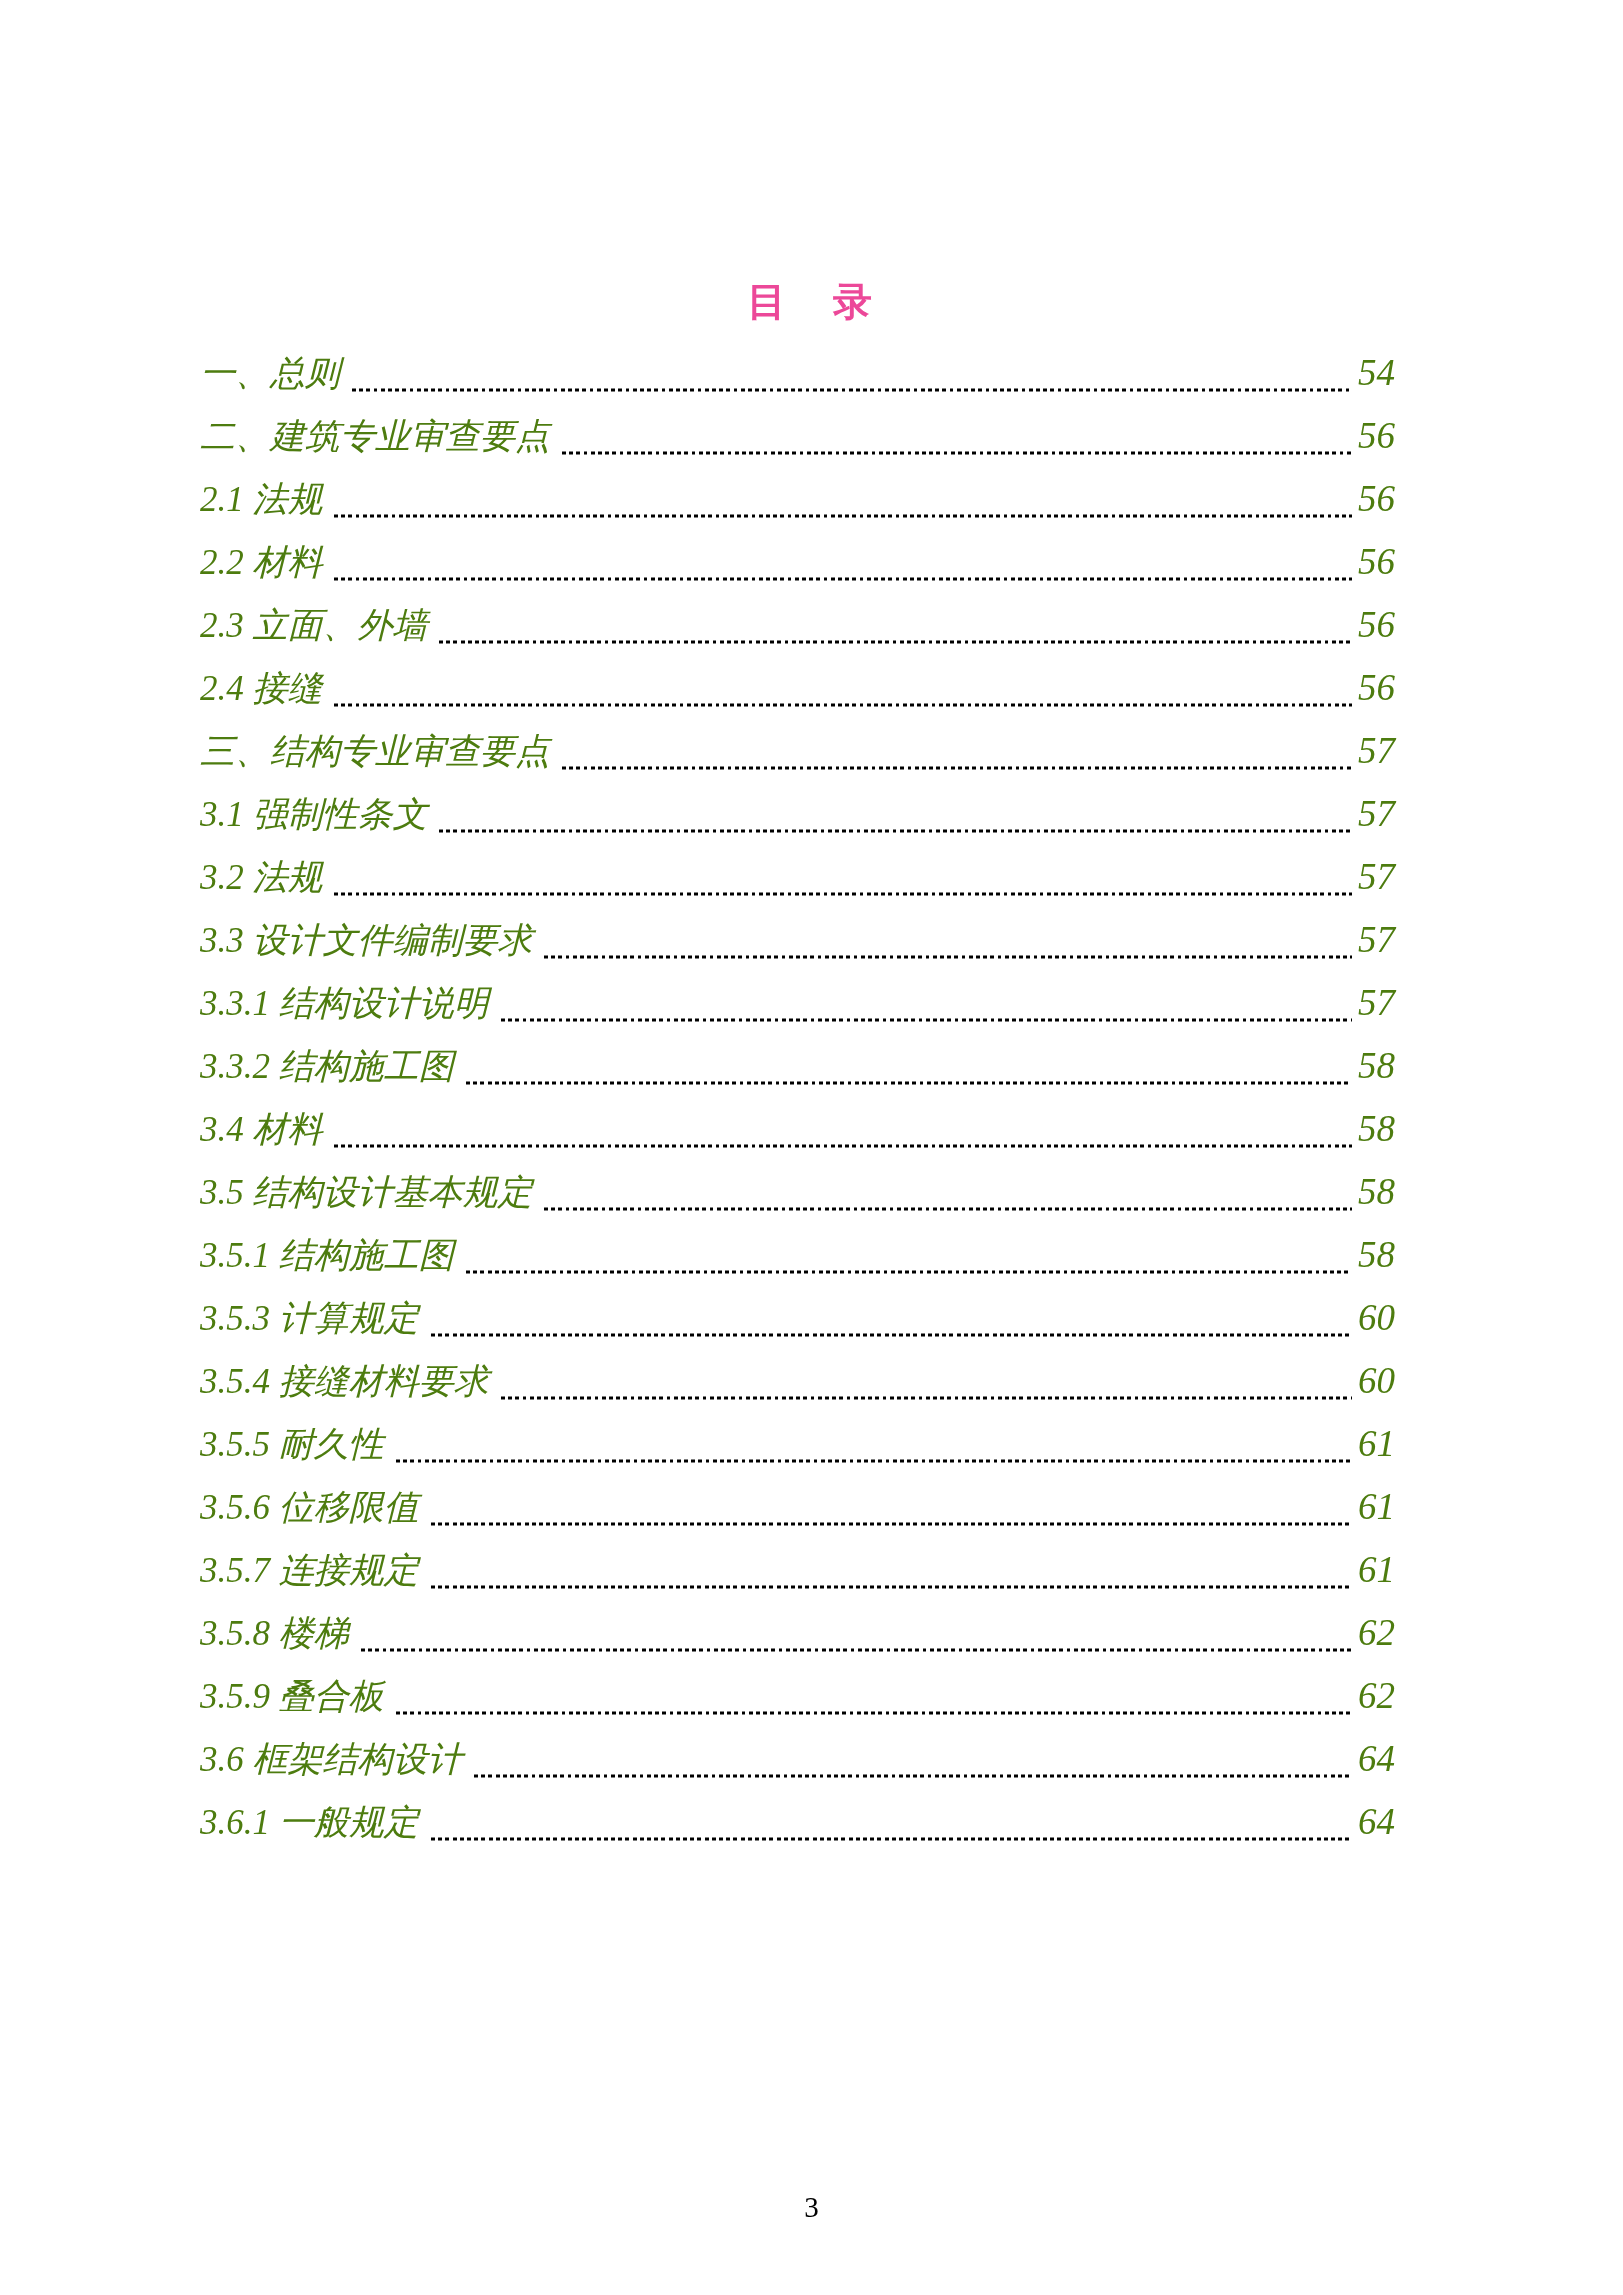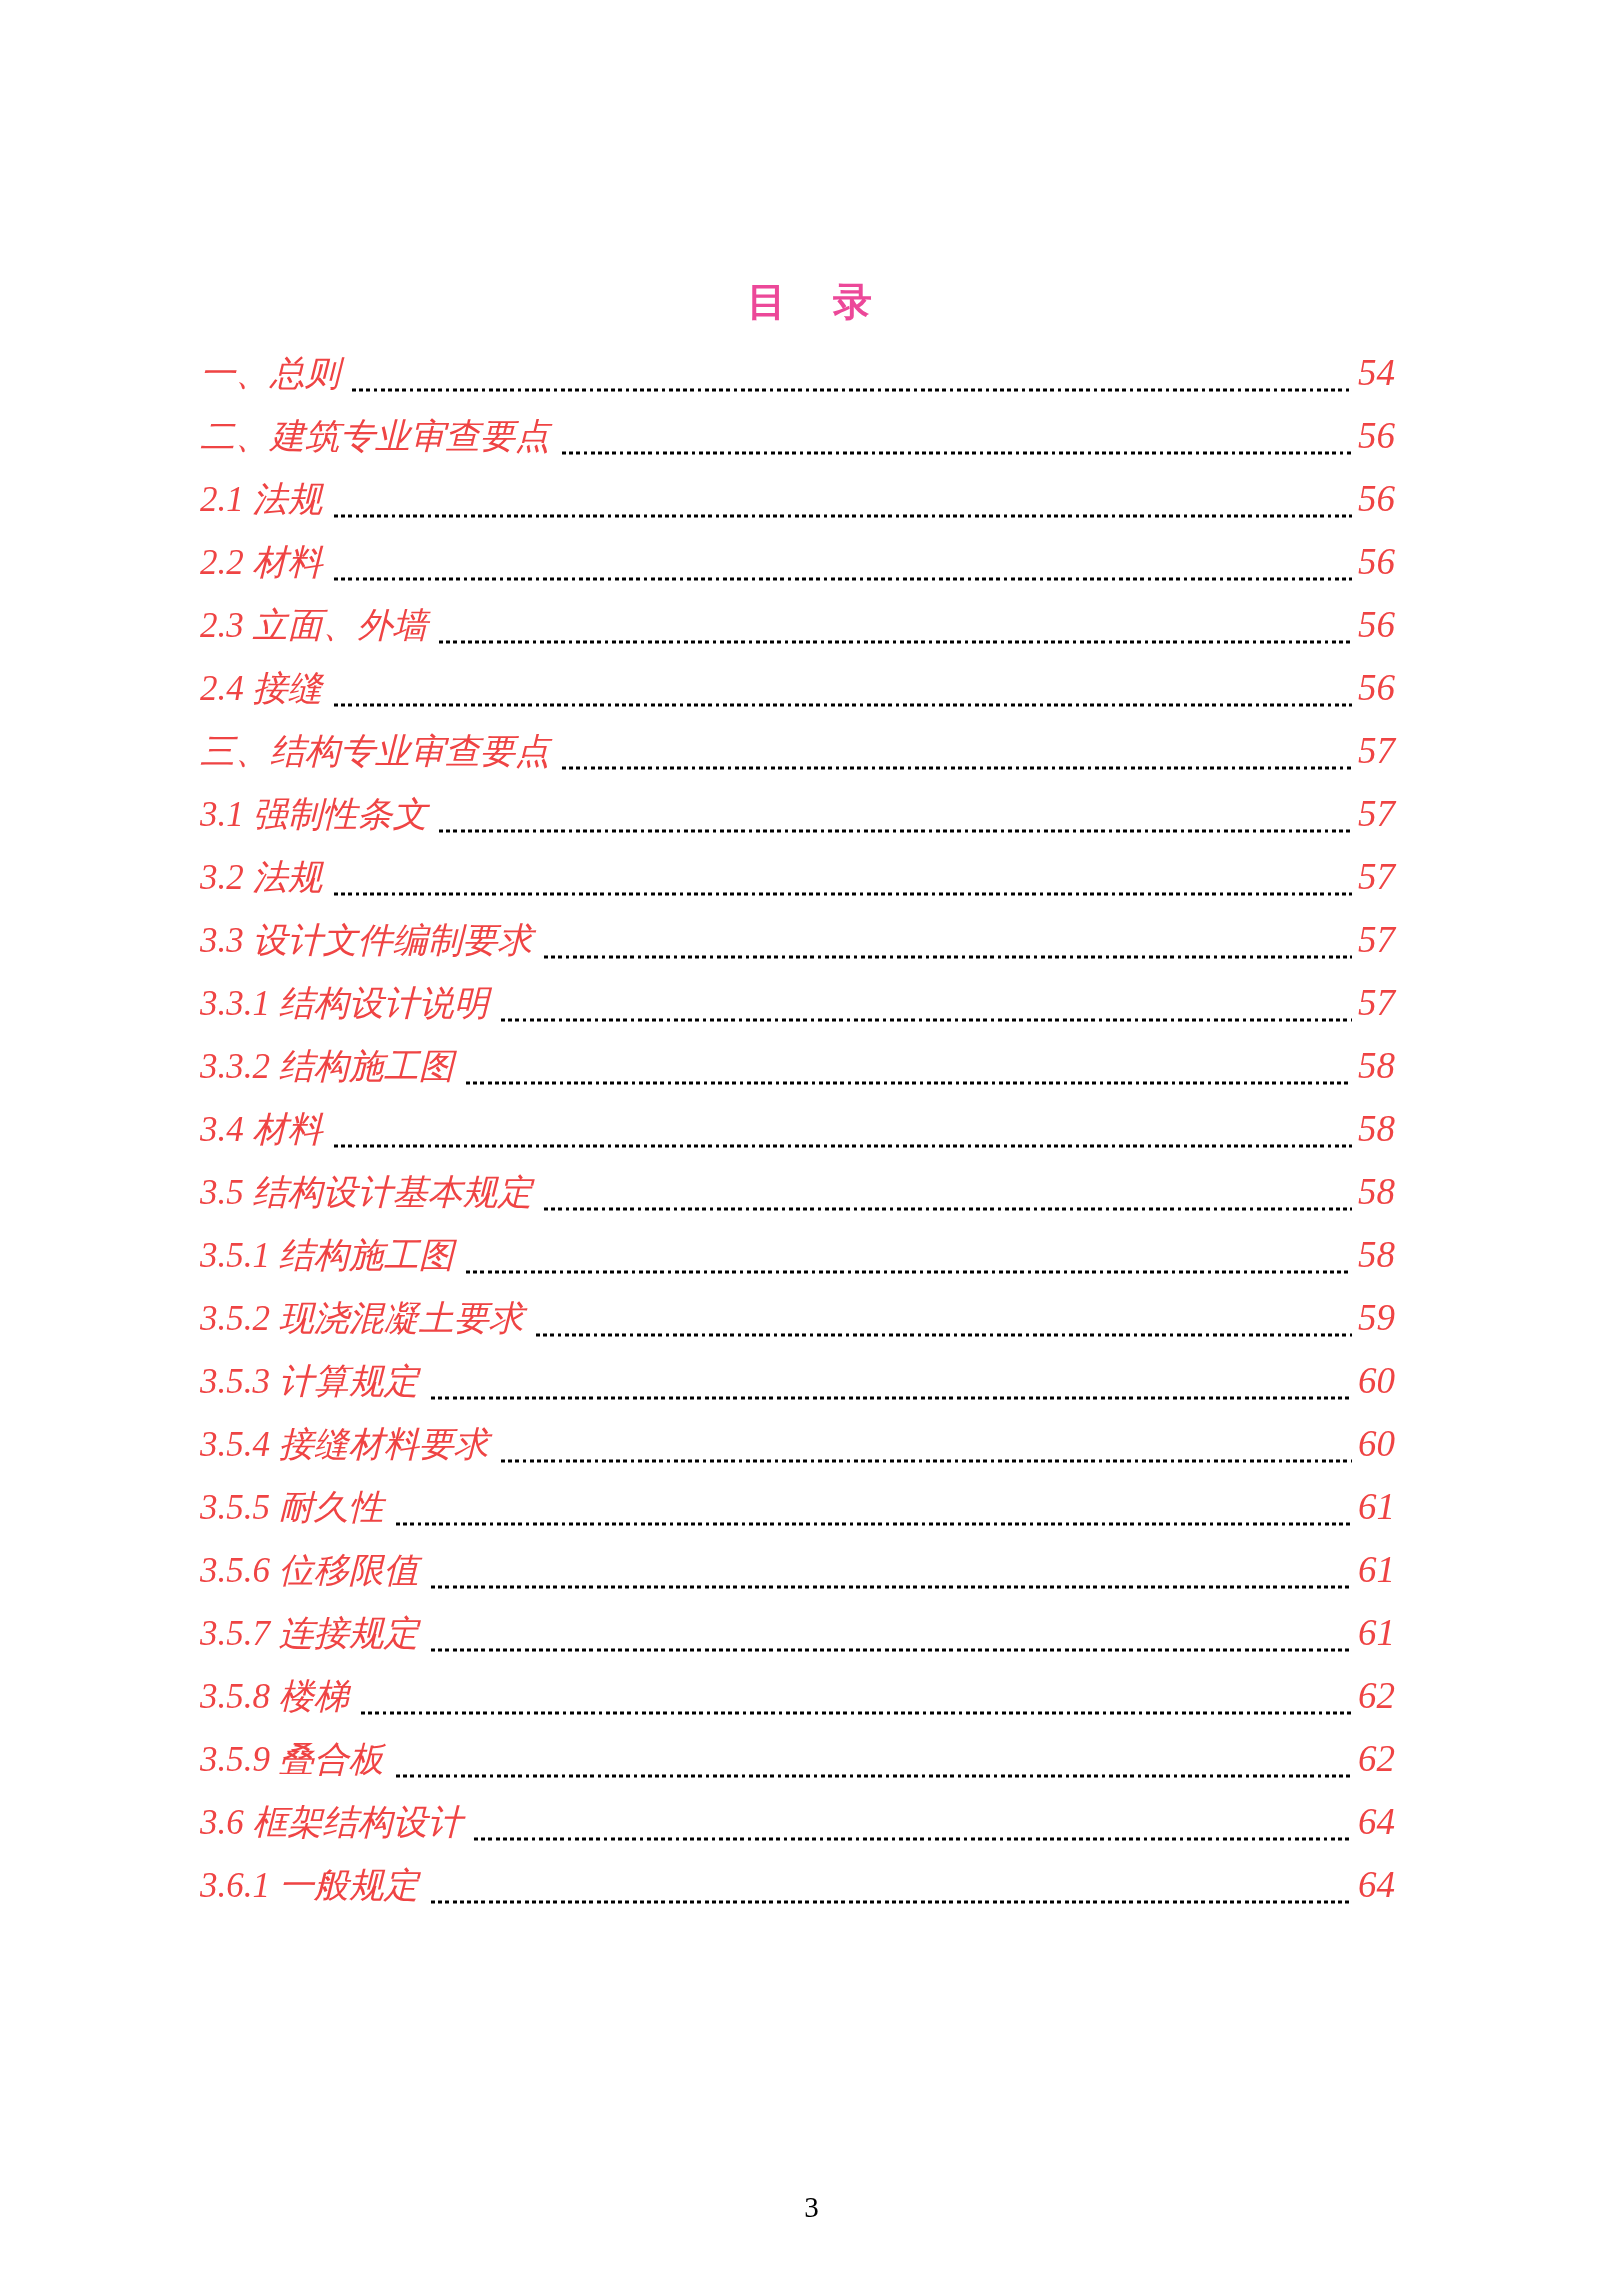--- a/index.html
+++ b/index.html
@@ -38,21 +38,21 @@
   .toc-row {
     display: flex;
     align-items: baseline;
     height: 63px;
     box-sizing: border-box;
     padding-top: 9.2px;
     font-family: "Liberation Serif", "DejaVu Serif", serif;
     font-style: italic;
     font-size: 35px;
     line-height: 43px;
-    color: #ef4444;
+    color: #4d7c0f;
   }
   .toc-label {
     white-space: nowrap;
     flex: 0 0 auto;
   }
   .toc-leader {
     flex: 1 1 auto;
     height: 3.3px;
     margin: 0 6.5px 0 11.8px;
     background-image: repeating-linear-gradient(to right, #000 0px, #000 3.9px, transparent 3.9px, transparent 7.2px);
@@ -169,25 +169,20 @@
       <span class="toc-leader"></span>
       <span class="toc-page">58</span>
     </div>
 
     <div class="toc-row">
       <span class="toc-label">3.5.1 结构施工图</span>
       <span class="toc-leader"></span>
       <span class="toc-page">58</span>
     </div>
 
-    <div class="toc-row">
-      <span class="toc-label">3.5.2 现浇混凝土要求</span>
-      <span class="toc-leader"></span>
-      <span class="toc-page">59</span>
-    </div>
 
     <div class="toc-row">
       <span class="toc-label">3.5.3 计算规定</span>
       <span class="toc-leader"></span>
       <span class="toc-page">60</span>
     </div>
 
     <div class="toc-row">
       <span class="toc-label">3.5.4 接缝材料要求</span>
       <span class="toc-leader"></span>

